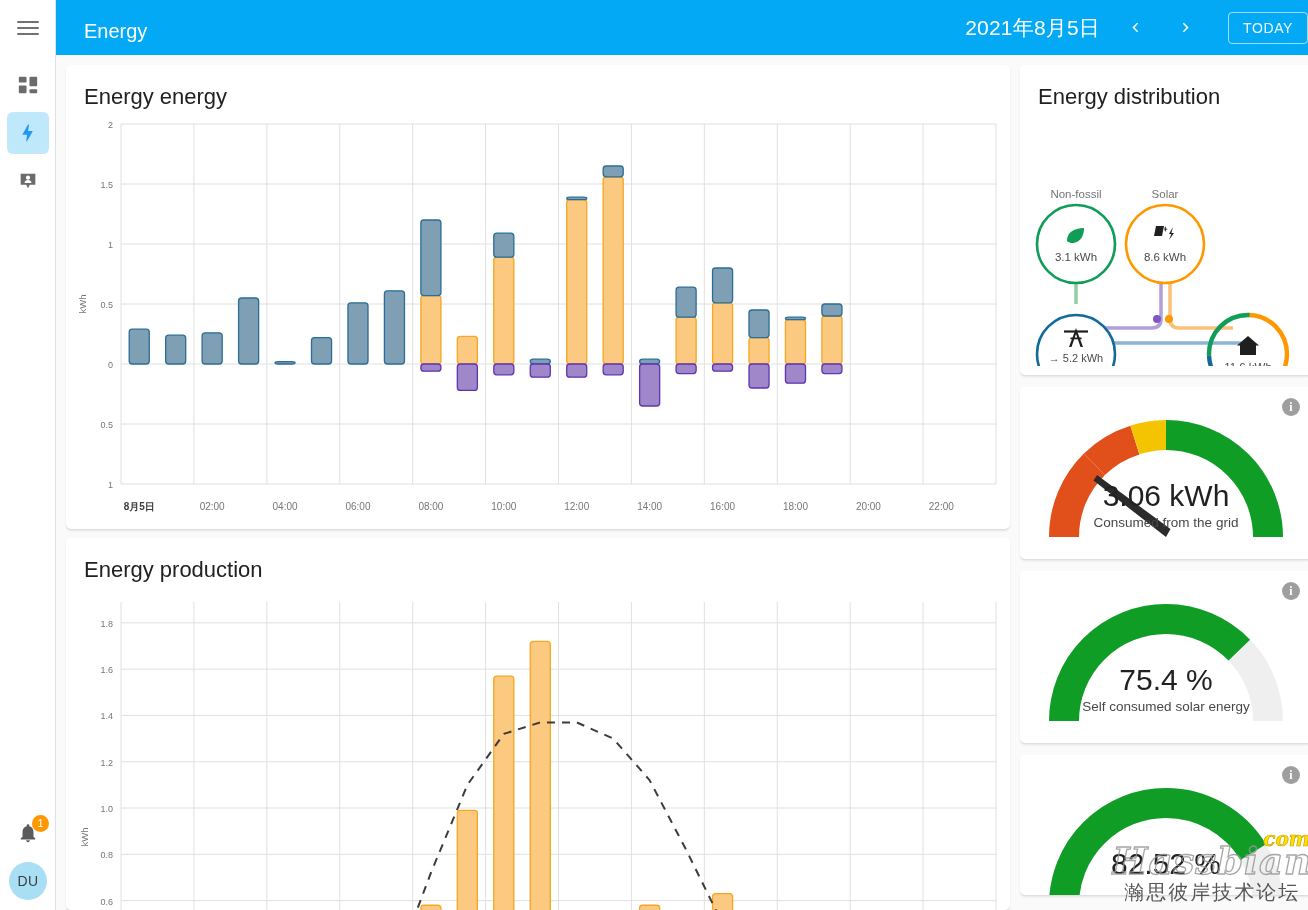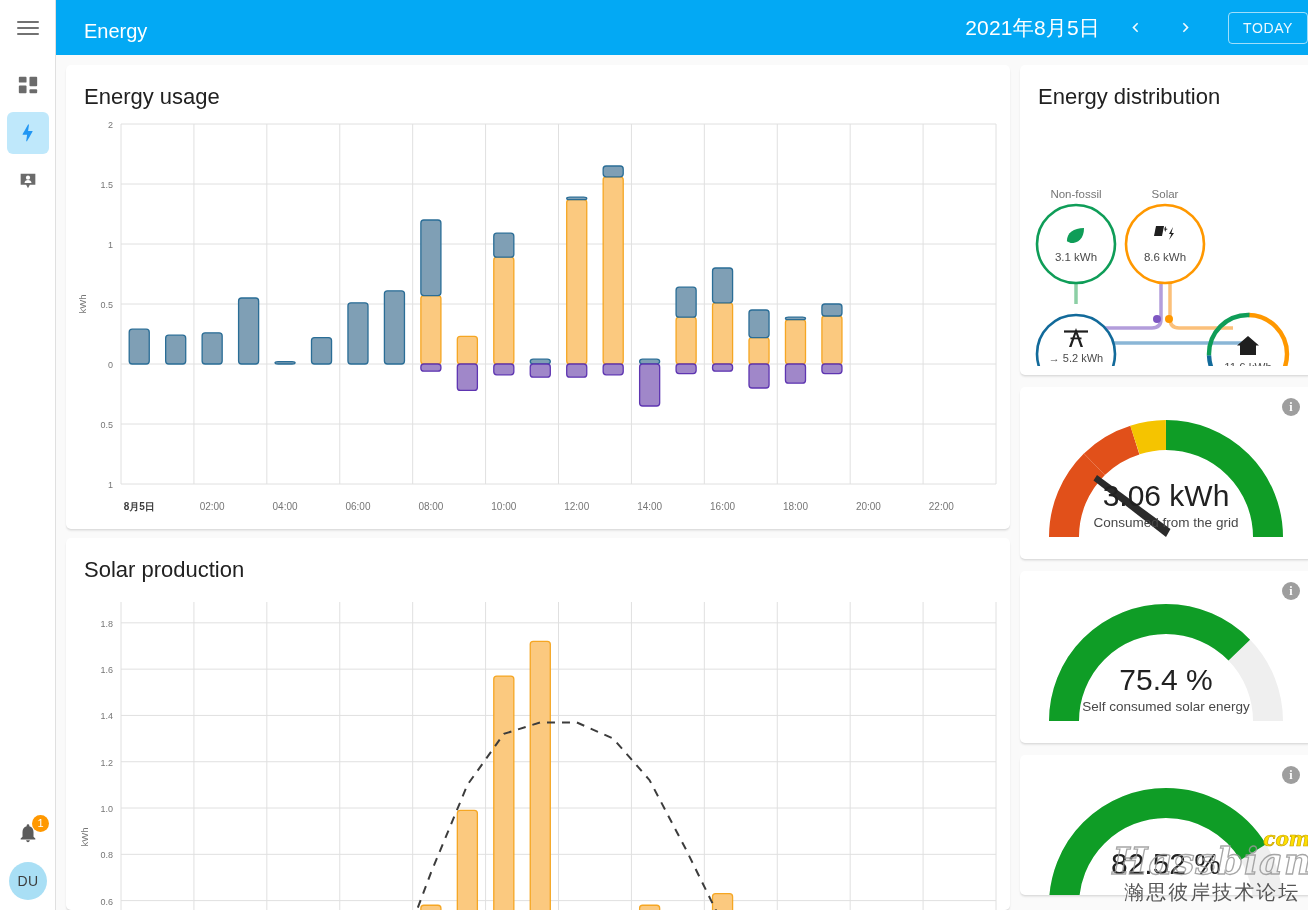--- a/index.html
+++ b/index.html
@@ -198,21 +198,21 @@
         </div>
         <div class="today-btn">TODAY</div>
       </div>
     </div>
 
     <div class="content">
 
       <div class="col-left">
 
         <div class="card" style="height:472px;">
-          <div class="card-title">Energy usage</div>
+          <div class="card-title">Energy energy</div>
           <div class="chart-box">
             <svg class="chart" id="usage-svg" width="944" height="415" viewBox="0 0 944 415">
                 <line x1="55" y1="10" x2="930" y2="10" class="grid-line"></line>
                 <text x="47" y="14" text-anchor="end" class="axis-label-y">2</text>
                 <line x1="55" y1="70" x2="930" y2="70" class="grid-line"></line>
                 <text x="47" y="74" text-anchor="end" class="axis-label-y">1.5</text>
                 <line x1="55" y1="130" x2="930" y2="130" class="grid-line"></line>
                 <text x="47" y="134" text-anchor="end" class="axis-label-y">1</text>
                 <line x1="55" y1="190" x2="930" y2="190" class="grid-line"></line>
                 <text x="47" y="194" text-anchor="end" class="axis-label-y">0.5</text>
@@ -287,21 +287,21 @@
                 <text x="583.6458333333334" y="396" text-anchor="middle" class="axis-label">14:00</text>
                 <text x="656.5625" y="396" text-anchor="middle" class="axis-label">16:00</text>
                 <text x="729.4791666666666" y="396" text-anchor="middle" class="axis-label">18:00</text>
                 <text x="802.3958333333334" y="396" text-anchor="middle" class="axis-label">20:00</text>
                 <text x="875.3125" y="396" text-anchor="middle" class="axis-label">22:00</text>
               </svg>
           </div>
         </div>
 
         <div class="card" style="height:400px;overflow:hidden;">
-          <div class="card-title">Solar production</div>
+          <div class="card-title">Energy production</div>
           <div class="chart-box">
             <svg class="chart" id="solar-svg" width="944" height="400" viewBox="0 0 944 400">
                 <line x1="55" y1="35.8333333333333" x2="930" y2="35.8333333333333" class="grid-line"></line>
                 <text x="47" y="39.8333333333333" text-anchor="end" class="axis-label-y">1.8</text>
                 <line x1="55" y1="82.12962962962959" x2="930" y2="82.12962962962959" class="grid-line"></line>
                 <text x="47" y="86.12962962962959" text-anchor="end" class="axis-label-y">1.6</text>
                 <line x1="55" y1="128.42592592592592" x2="930" y2="128.42592592592592" class="grid-line"></line>
                 <text x="47" y="132.42592592592592" text-anchor="end" class="axis-label-y">1.4</text>
                 <line x1="55" y1="174.72222222222223" x2="930" y2="174.72222222222223" class="grid-line"></line>
                 <text x="47" y="178.72222222222223" text-anchor="end" class="axis-label-y">1.2</text>

